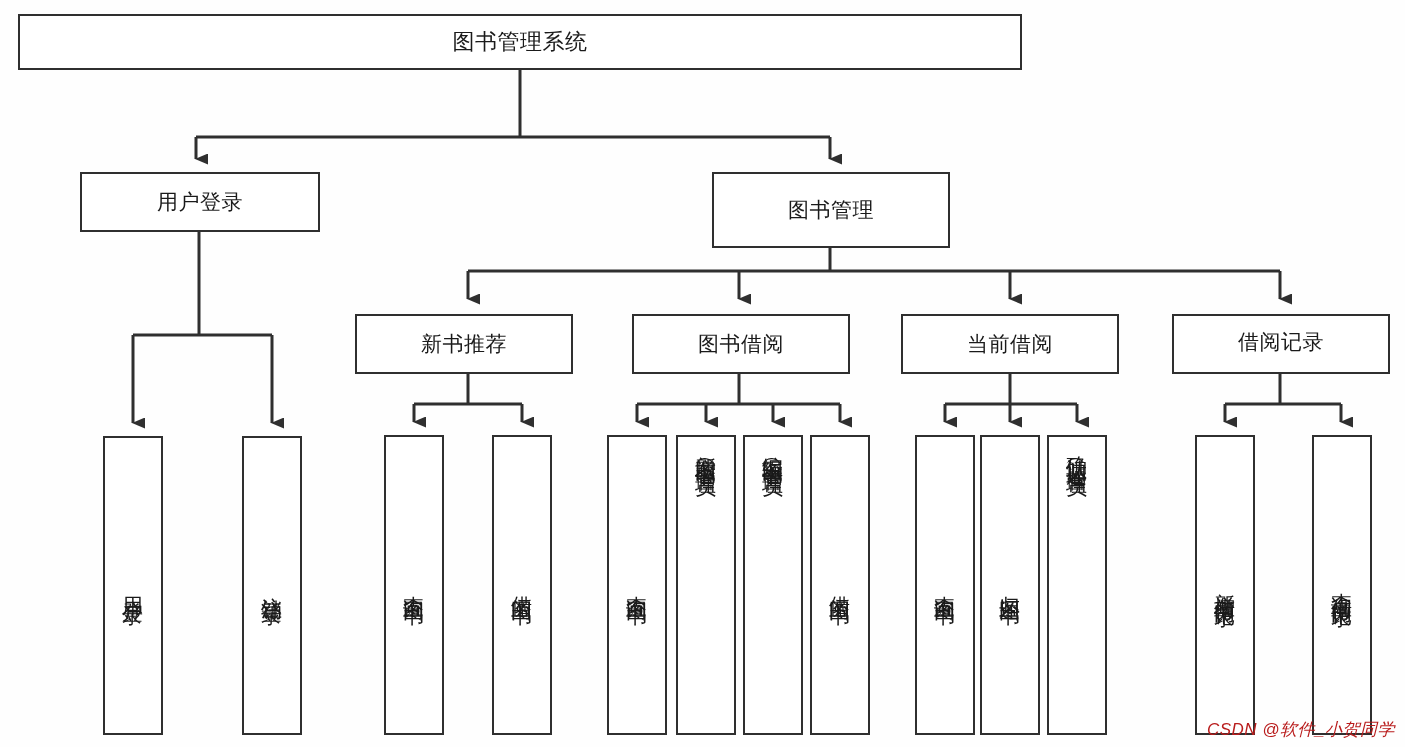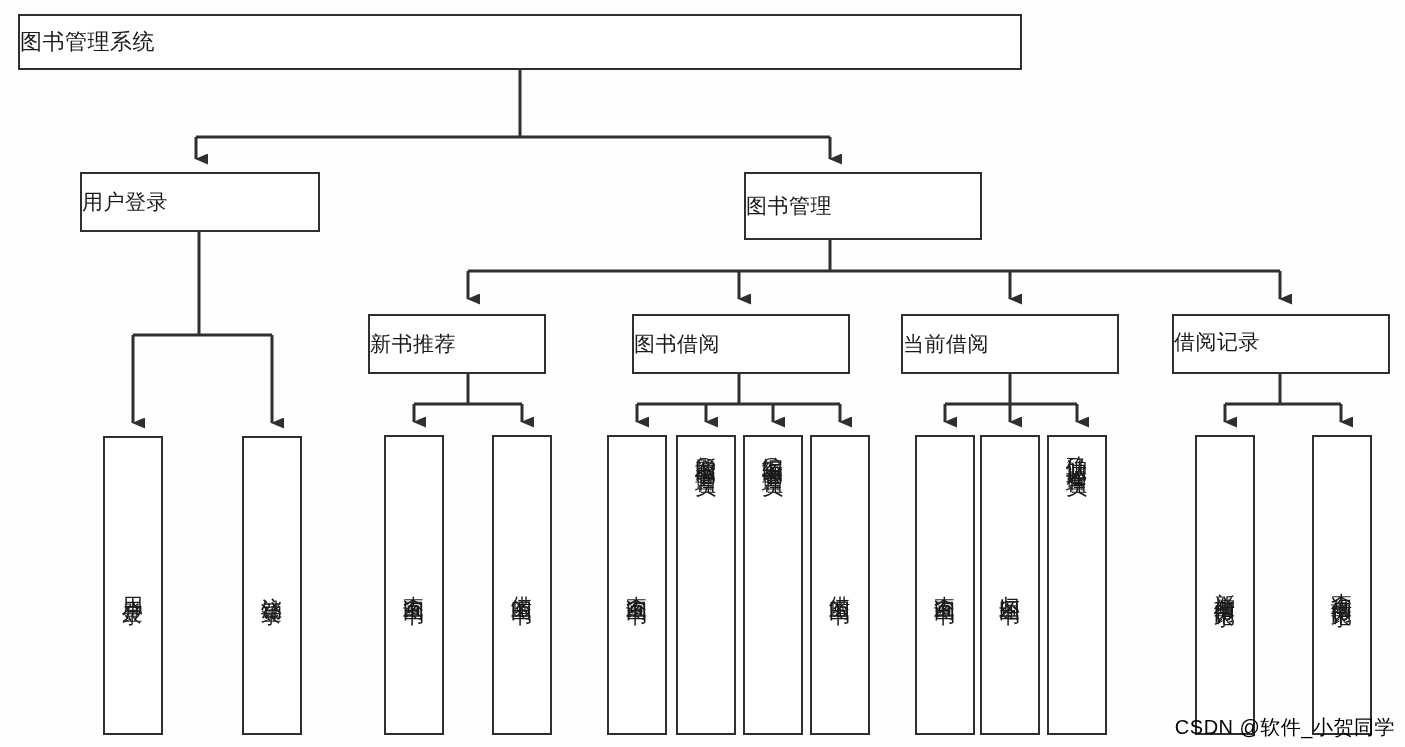--- a/index.html
+++ b/index.html
@@ -24,21 +24,21 @@
     height: 747px;
     pointer-events: none;
   }
   .node {
     position: absolute;
     box-sizing: border-box;
     background: #ffffff;
     border: 2.5px solid #2f2f2f;
     display: flex;
     align-items: center;
-    justify-content: flex-start;
+    justify-content: center;
   }
   .node .label {
     color: #1a1a1a;
     line-height: 1.18;
     letter-spacing: 0.5px;
     white-space: nowrap;
   }
   .node.horiz .label {
     writing-mode: horizontal-tb;
     font-size: 21px;
@@ -60,24 +60,25 @@
     margin-top: 0;
   }
   .node.vert.centered {
     align-items: center;
     padding-top: 0;
   }
   .watermark {
     position: absolute;
     right: 10px;
     bottom: 6px;
-    font-size: 20px;
-    color: #000000;
+    font-size: 17px;
+    color: #b91c1c;
     letter-spacing: 0.5px;
     white-space: nowrap;
+    font-style: italic;
   }
 </style>
 </head>
 <body>
 
 <div id="canvas">
 
   <svg class="edges" viewBox="0 0 1405 747">
     <defs>
       <marker id="arw" markerWidth="11" markerHeight="13" refX="5.5" refY="12" orient="auto" markerUnits="userSpaceOnUse">
@@ -128,25 +129,25 @@
     </g>
   </svg>
 
   <div class="node horiz root" style="left:18px; top:14px; width:1004px; height:56px;">
     <span class="label">图书管理系统</span>
   </div>
 
   <div class="node horiz" style="left:80px; top:172px; width:240px; height:60px;">
     <span class="label">用户登录</span>
   </div>
-  <div class="node horiz" style="left:744px; top:172px; width:238px; height:68px;">
+  <div class="node horiz" style="left:712px; top:172px; width:238px; height:76px;">
     <span class="label">图书管理</span>
   </div>
 
-  <div class="node horiz" style="left:368px; top:314px; width:178px; height:60px;">
+  <div class="node horiz" style="left:355px; top:314px; width:218px; height:60px;">
     <span class="label">新书推荐</span>
   </div>
   <div class="node horiz" style="left:901px; top:314px; width:218px; height:60px;">
     <span class="label">当前借阅</span>
   </div>
   <div class="node horiz" style="left:632px; top:314px; width:218px; height:60px;">
     <span class="label">图书借阅</span>
   </div>
   <div class="node horiz" style="left:1172px; top:314px; width:218px; height:60px;font-family:Liberation Mono, monospace;">
     <span class="label">借阅记录</span>

